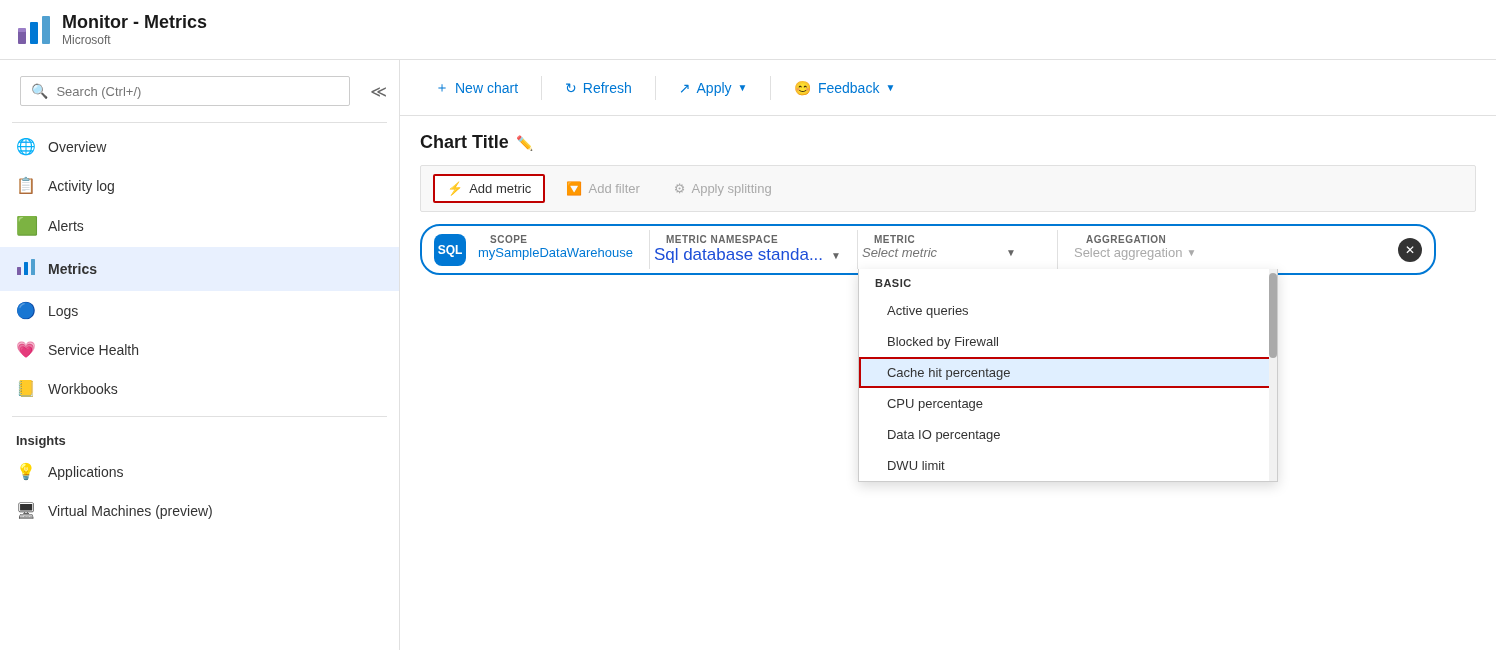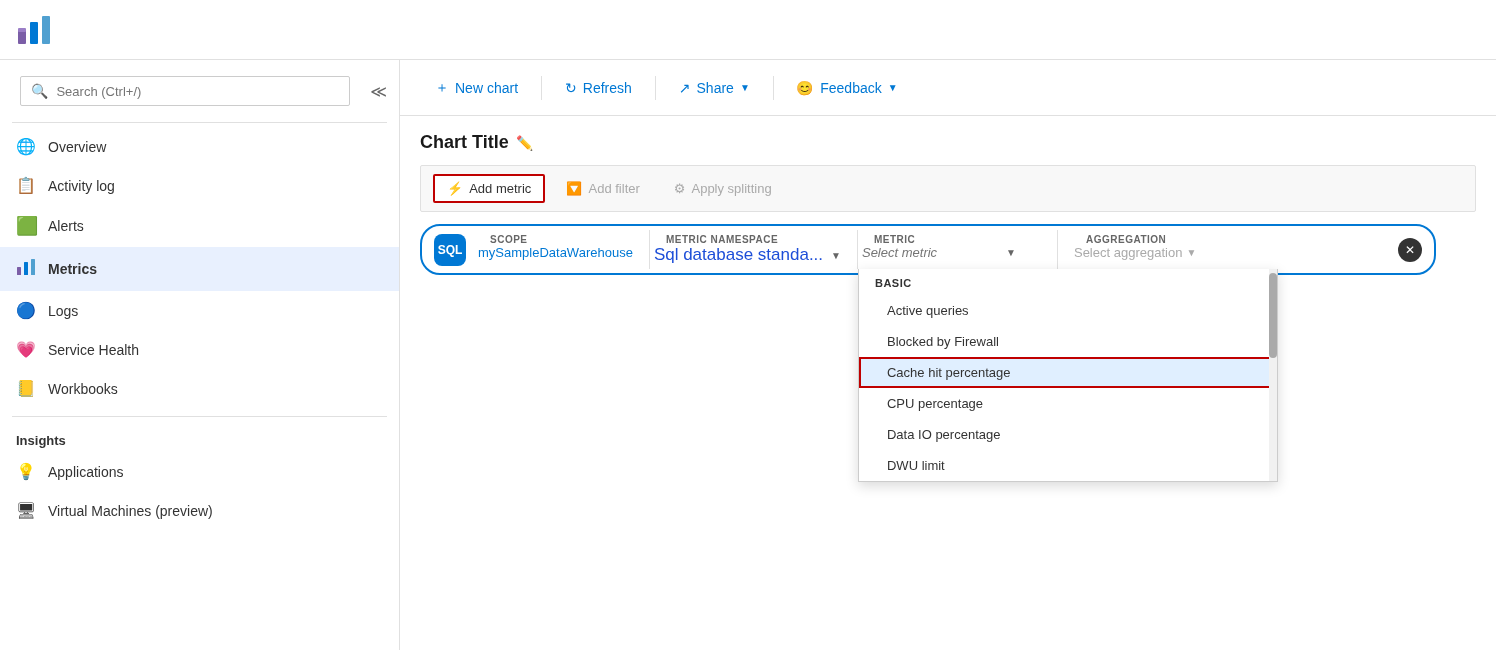--- a/index.html
+++ b/index.html
@@ -301,20 +301,24 @@
 <body>
 
 <div class="app-header">
   <div class="app-logo">
     <svg class="logo-icon" viewBox="0 0 36 36">
       <rect x="2" y="18" width="8" height="14" fill="#7b5ea7" rx="1"></rect>
       <rect x="14" y="10" width="8" height="22" fill="#0078d4" rx="1"></rect>
       <rect x="26" y="4" width="8" height="28" fill="#50a0d0" rx="1"></rect>
       <rect x="2" y="16" width="8" height="4" fill="#9b7ec7" rx="1"></rect>
     </svg>
+    <div class="app-title-block">
+      <span class="app-title">Monitor - Metrics</span>
+      <span class="app-subtitle">Microsoft</span>
+    </div>
   </div>
 </div>
 
 <div class="main-layout">
 
   <div class="sidebar">
     <div style="display:flex;align-items:center;gap:4px;padding:0 8px 4px 8px;">
       <div class="sidebar-search" style="flex:1;">
         <span class="sidebar-search-icon">🔍</span>
         <input type="text" style="border: none; outline: none; font-size: 13px; color: rgb(85, 85, 85); width: 100%; background: transparent;" placeholder="Search (Ctrl+/)">
@@ -379,21 +383,21 @@
         <span>New chart</span>
       </button>
       <div class="toolbar-separator"></div>
       <button class="toolbar-btn">
         <span class="btn-icon">↻</span>
         <span>Refresh</span>
       </button>
       <div class="toolbar-separator"></div>
       <button class="toolbar-btn">
         <span class="btn-icon">↗</span>
-        <span>Share</span>
+        <span>Apply</span>
         <span style="font-size:10px;">▼</span>
       </button>
       <div class="toolbar-separator"></div>
       <button class="toolbar-btn">
         <span class="btn-icon">😊</span>
         <span>Feedback</span>
         <span style="font-size:10px;">▼</span>
       </button>
     </div>
 

